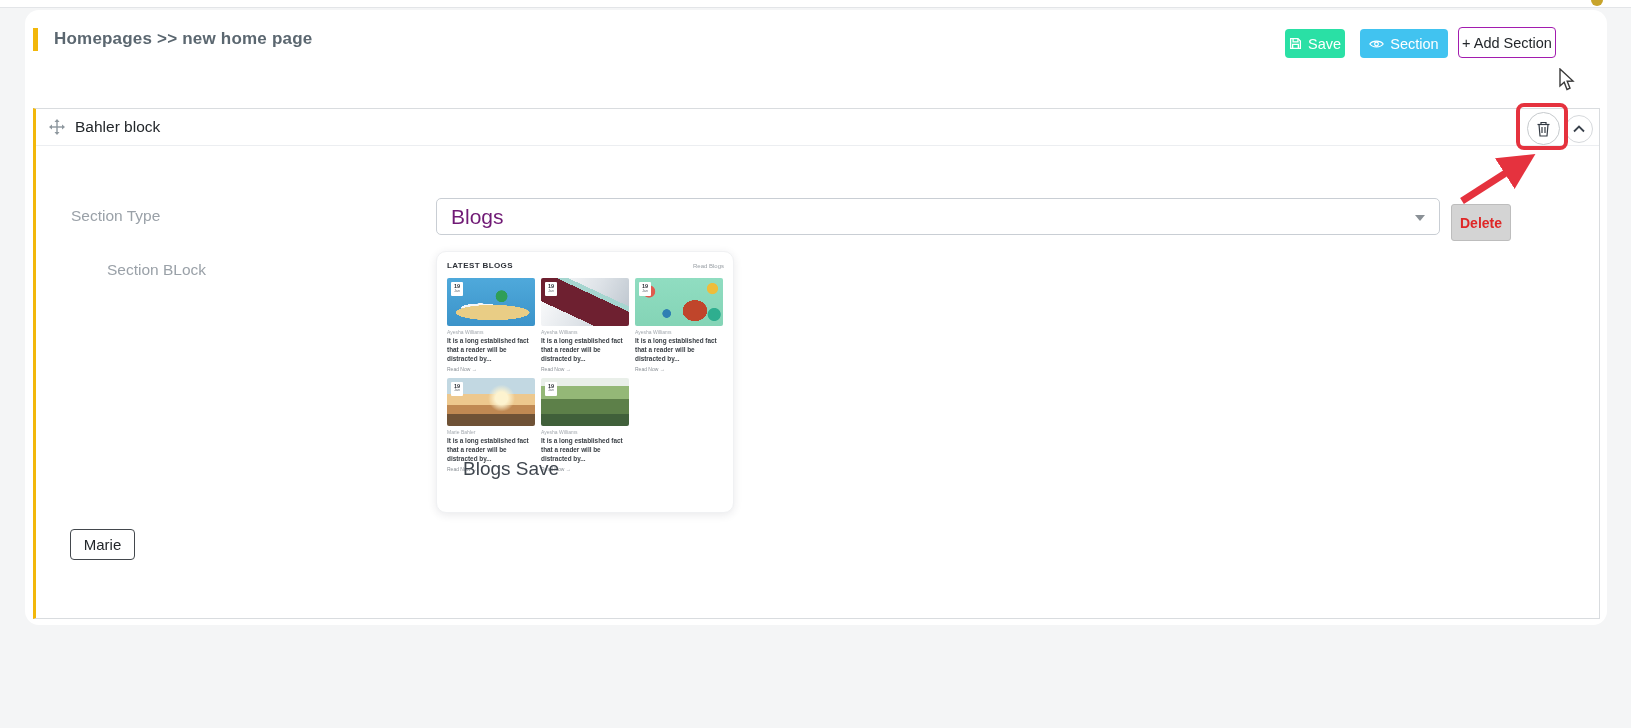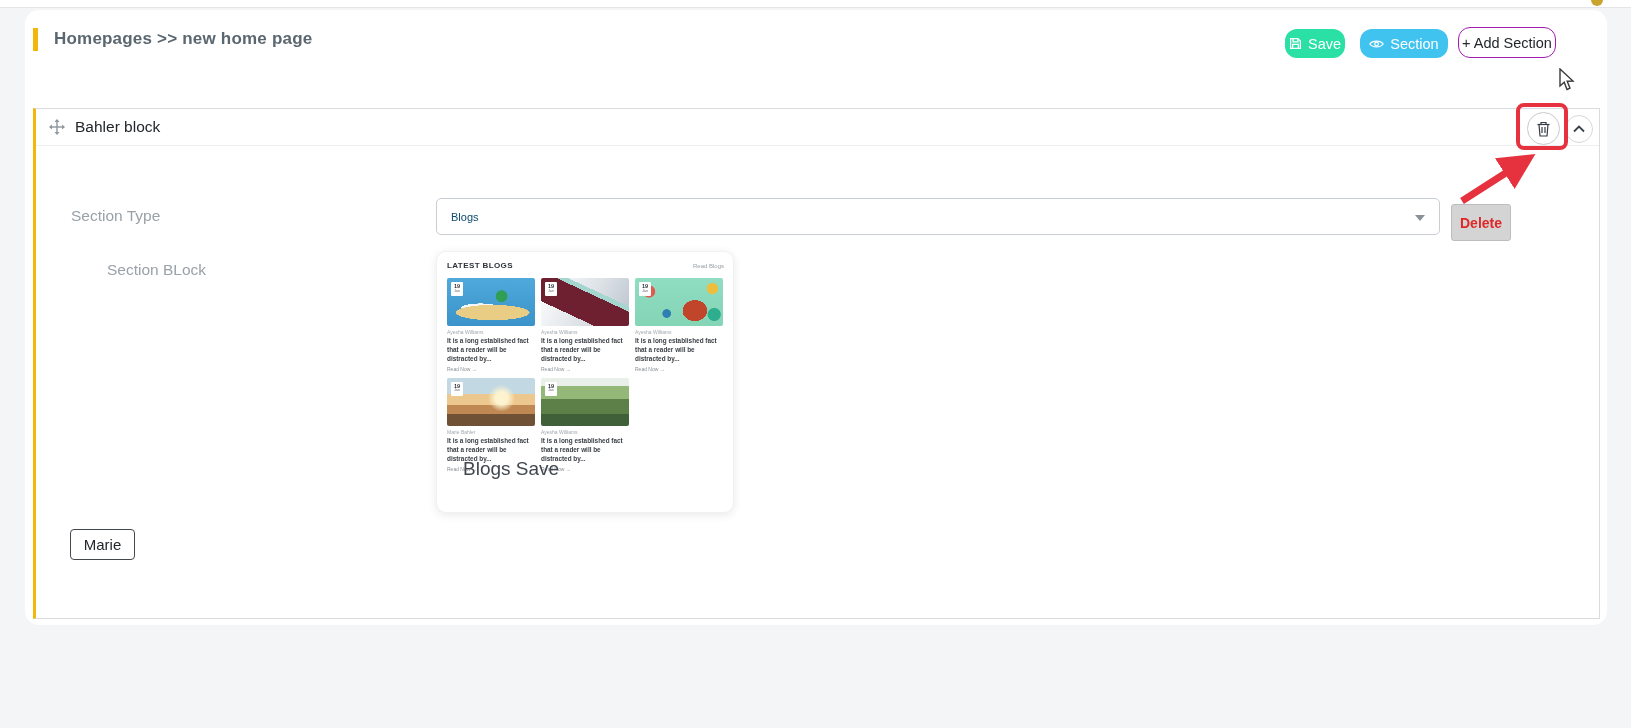--- a/index.html
+++ b/index.html
@@ -7,40 +7,40 @@
   body { font-family:"Liberation Sans", sans-serif; background:#f4f5f6; position:relative; }
 
   .topbar { position:absolute; left:0; top:0; width:1631px; height:8px; background:#ffffff; border-bottom:1px solid #e3e5e8; z-index:5; }
   .gold-dot { position:absolute; left:1591px; top:-6px; width:12px; height:12px; border-radius:50%; background:#c8a42c; z-index:6; }
 
   .main-card { position:absolute; left:25px; top:10px; width:1582px; height:615px; background:#ffffff; border-radius:14px; }
 
   .crumb-bar { position:absolute; left:8px; top:18px; width:5px; height:23px; background:#f2b70a; }
   .crumb-text { position:absolute; left:29px; top:19px; font-size:17px; font-weight:bold; color:#5b6770; letter-spacing:.2px; }
 
-  .btn { display:flex; align-items:center; justify-content:center; gap:6px; border-radius:12px; font-size:14.5px; cursor:pointer; }
+  .btn { display:flex; align-items:center; justify-content:center; gap:6px; border-radius:4px; font-size:14.5px; cursor:pointer; }
   .btn-save { position:absolute; left:1260px; top:19px; width:60px; height:29px; background:#2ae0a5; color:#ffffff; border:none; }
   .btn-preview { position:absolute; left:1335px; top:19px; width:88px; height:29px; background:#41c3f0; color:#ffffff; border:none; }
   .btn-addsection { position:absolute; left:1433px; top:17px; width:98px; height:31px; background:#ffffff; color:#23272b; border:1px solid #a21caf; }
 
   .section-block { position:absolute; left:8px; top:98px; width:1567px; height:511px; background:#ffffff; border:1px solid #d9dcdf; border-left:3px solid #f2b70a; }
   .section-header { position:absolute; left:0; top:0; width:100%; height:37px; border-bottom:1px solid #eceef1; display:flex; align-items:center; }
   .move-icon { margin-left:13px; width:16px; height:16px; }
   .section-title { margin-left:10px; font-size:15.5px; color:#23272b; }
 
   .icon-circle { position:absolute; border-radius:50%; background:#ffffff; display:flex; align-items:center; justify-content:center; cursor:pointer; }
   .trash-btn { left:1491px; top:3px; width:33px; height:33px; border:1px solid #c6cacd; z-index:20; }
   .collapse-btn { left:1529px; top:6px; width:28px; height:28px; border:1px solid #d6d9dc; }
 
   .field-label { position:absolute; left:35px; font-size:15.5px; color:#9aa1a8; }
   .label-type { top:98px; }
   .label-block { top:152px;margin-left:36px; }
 
   .select-box { position:absolute; left:400px; top:89px; width:1004px; height:37px; border:1px solid #c9ced4; border-radius:5px; background:#ffffff; display:flex; align-items:center; cursor:pointer; }
-  .select-value { margin-left:14px; font-size:11px; color:#0c4a6e; }
+  .select-value { margin-left:14px; font-size:21px; color:#701a75; }
   .select-caret { position:absolute; right:14px; top:16px; width:0; height:0; border-left:5px solid transparent; border-right:5px solid transparent; border-top:6px solid #8a9096; }
 
   .delete-btn { position:absolute; left:1415px; top:95px; width:60px; height:37px; background:#d4d4d4; border:1px solid #bdbdbd; border-radius:3px; color:#df2727; font-size:14px; font-weight:bold; cursor:pointer; }
 
   .blogs-card { position:absolute; left:400px; top:142px; width:298px; height:262px; background:#ffffff; border-radius:10px; border:1px solid #f0f1f3; box-shadow:0 2px 8px rgba(40,40,60,.10); }
   .bc-head { position:absolute; left:10px; top:9px; font-size:8px; font-weight:bold; color:#2d3138; letter-spacing:.4px; }
   .bc-readall { position:absolute; right:9px; top:11px; font-size:6px; color:#9aa0a6; cursor:pointer; }
   .bc-grid { position:absolute; left:10px; top:26px; width:278px; display:flex; flex-wrap:wrap; column-gap:6px; row-gap:6px; }
   .post { width:88px; }
   .thumb { position:relative; width:88px; height:48px; border-radius:2px; overflow:hidden; }

